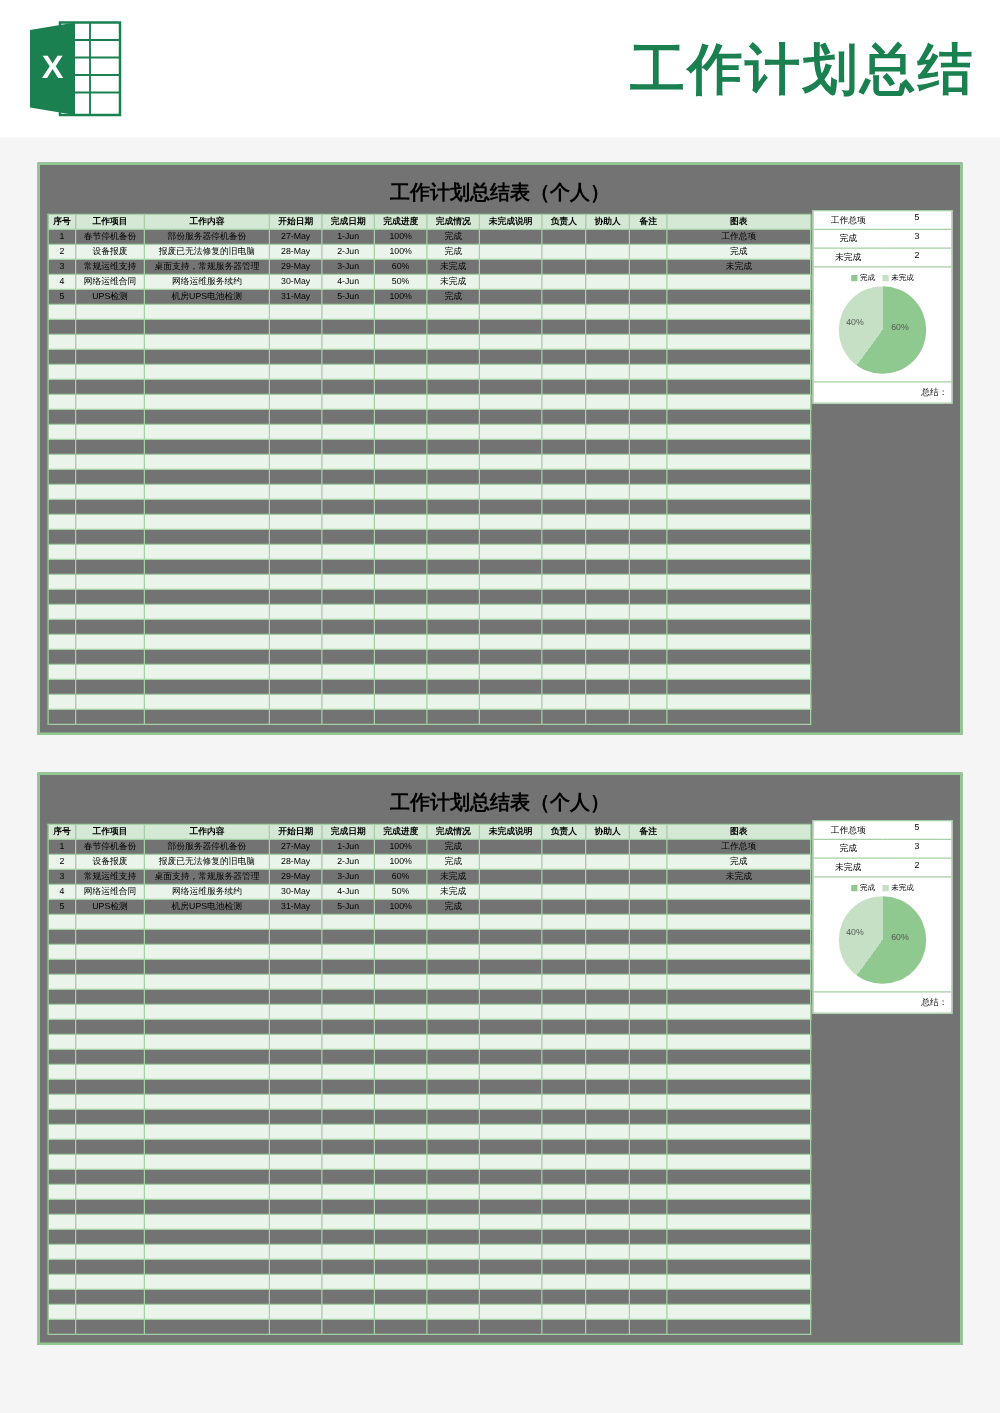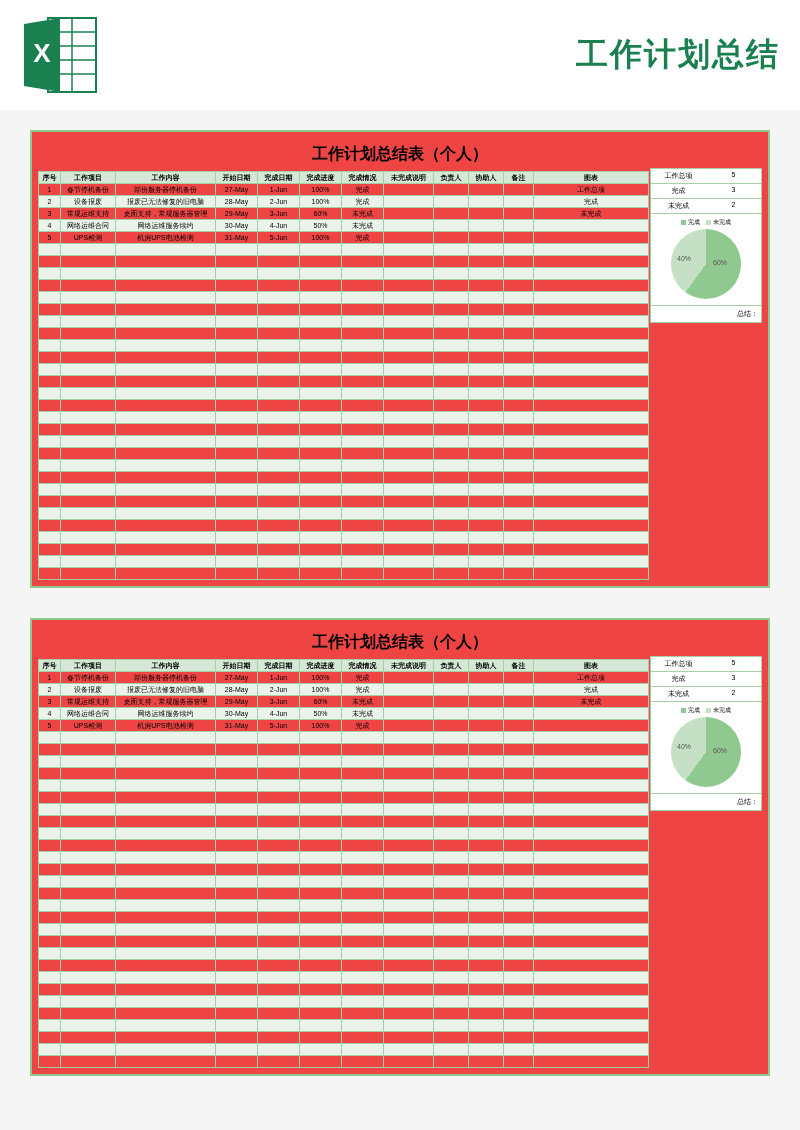--- a/index.html
+++ b/index.html
@@ -1,24 +1,24 @@
 <!DOCTYPE html>
 <html><head>
 <meta charset="utf-8">
 <style>
   * { margin: 0; padding: 0; box-sizing: border-box; }
   body { width: 800px; height: 1130px; font-family: "Microsoft YaHei", Arial, sans-serif; background: #f5f5f5; overflow: hidden; }
   .header { height: 110px; display: flex; align-items: center; padding: 10px 20px; background: #fff; }
   .excel-icon { width: 80px; height: 90px; position: relative; }
   .excel-icon svg { width: 100%; height: 100%; }
   .header-text { flex: 1; margin-left: 15px; text-align: right; }
-  .main-title { font-size: 32px; font-weight: bold; color: #1a8050; letter-spacing: 2px; }
+  .main-title { font-size: 44px; font-weight: bold; color: #1a8050; letter-spacing: 2px; }
   .sub-title { font-size: 16px; color: #1a8050; margin-top: 4px; letter-spacing: 1px; }
   .pages { padding: 20px 30px; }
-  .sheet { background: #ef4444; border: 2px solid #8fc98f; padding: 6px; margin-bottom: 30px; }
+  .sheet { background: #737373; border: 2px solid #8fc98f; padding: 6px; margin-bottom: 30px; }
   .sheet-title { text-align: center; font-size: 16px; font-weight: bold; padding: 6px 0; }
   .grid { display: grid; grid-template-columns: 22px 55px 100px 42px 42px 42px 42px 50px 35px 35px 30px 115px; font-size: 7px; border-top: 1px solid #a5cfa5; border-left: 1px solid #a5cfa5; }
   .cell { border-right: 1px solid #a5cfa5; border-bottom: 1px solid #a5cfa5; text-align: center; padding: 2px 1px; height: 12px; line-height: 8px; overflow: hidden; white-space: nowrap; }
   .hdr { background: #d5e8d5; font-weight: bold; }
   .alt { background: #eaf4ea; }
   .chart-panel { position: relative; }
   .chart-stats { display: grid; grid-template-columns: 1fr 1fr; font-size: 7px; }
   .chart-stats div { border-bottom: 1px solid #a5cfa5; padding: 2px; text-align: center; }
   .pie-wrap { padding: 4px; border-bottom: 1px solid #a5cfa5; }
   .legend { display: flex; justify-content: center; gap: 6px; font-size: 6px; margin-bottom: 2px; }

